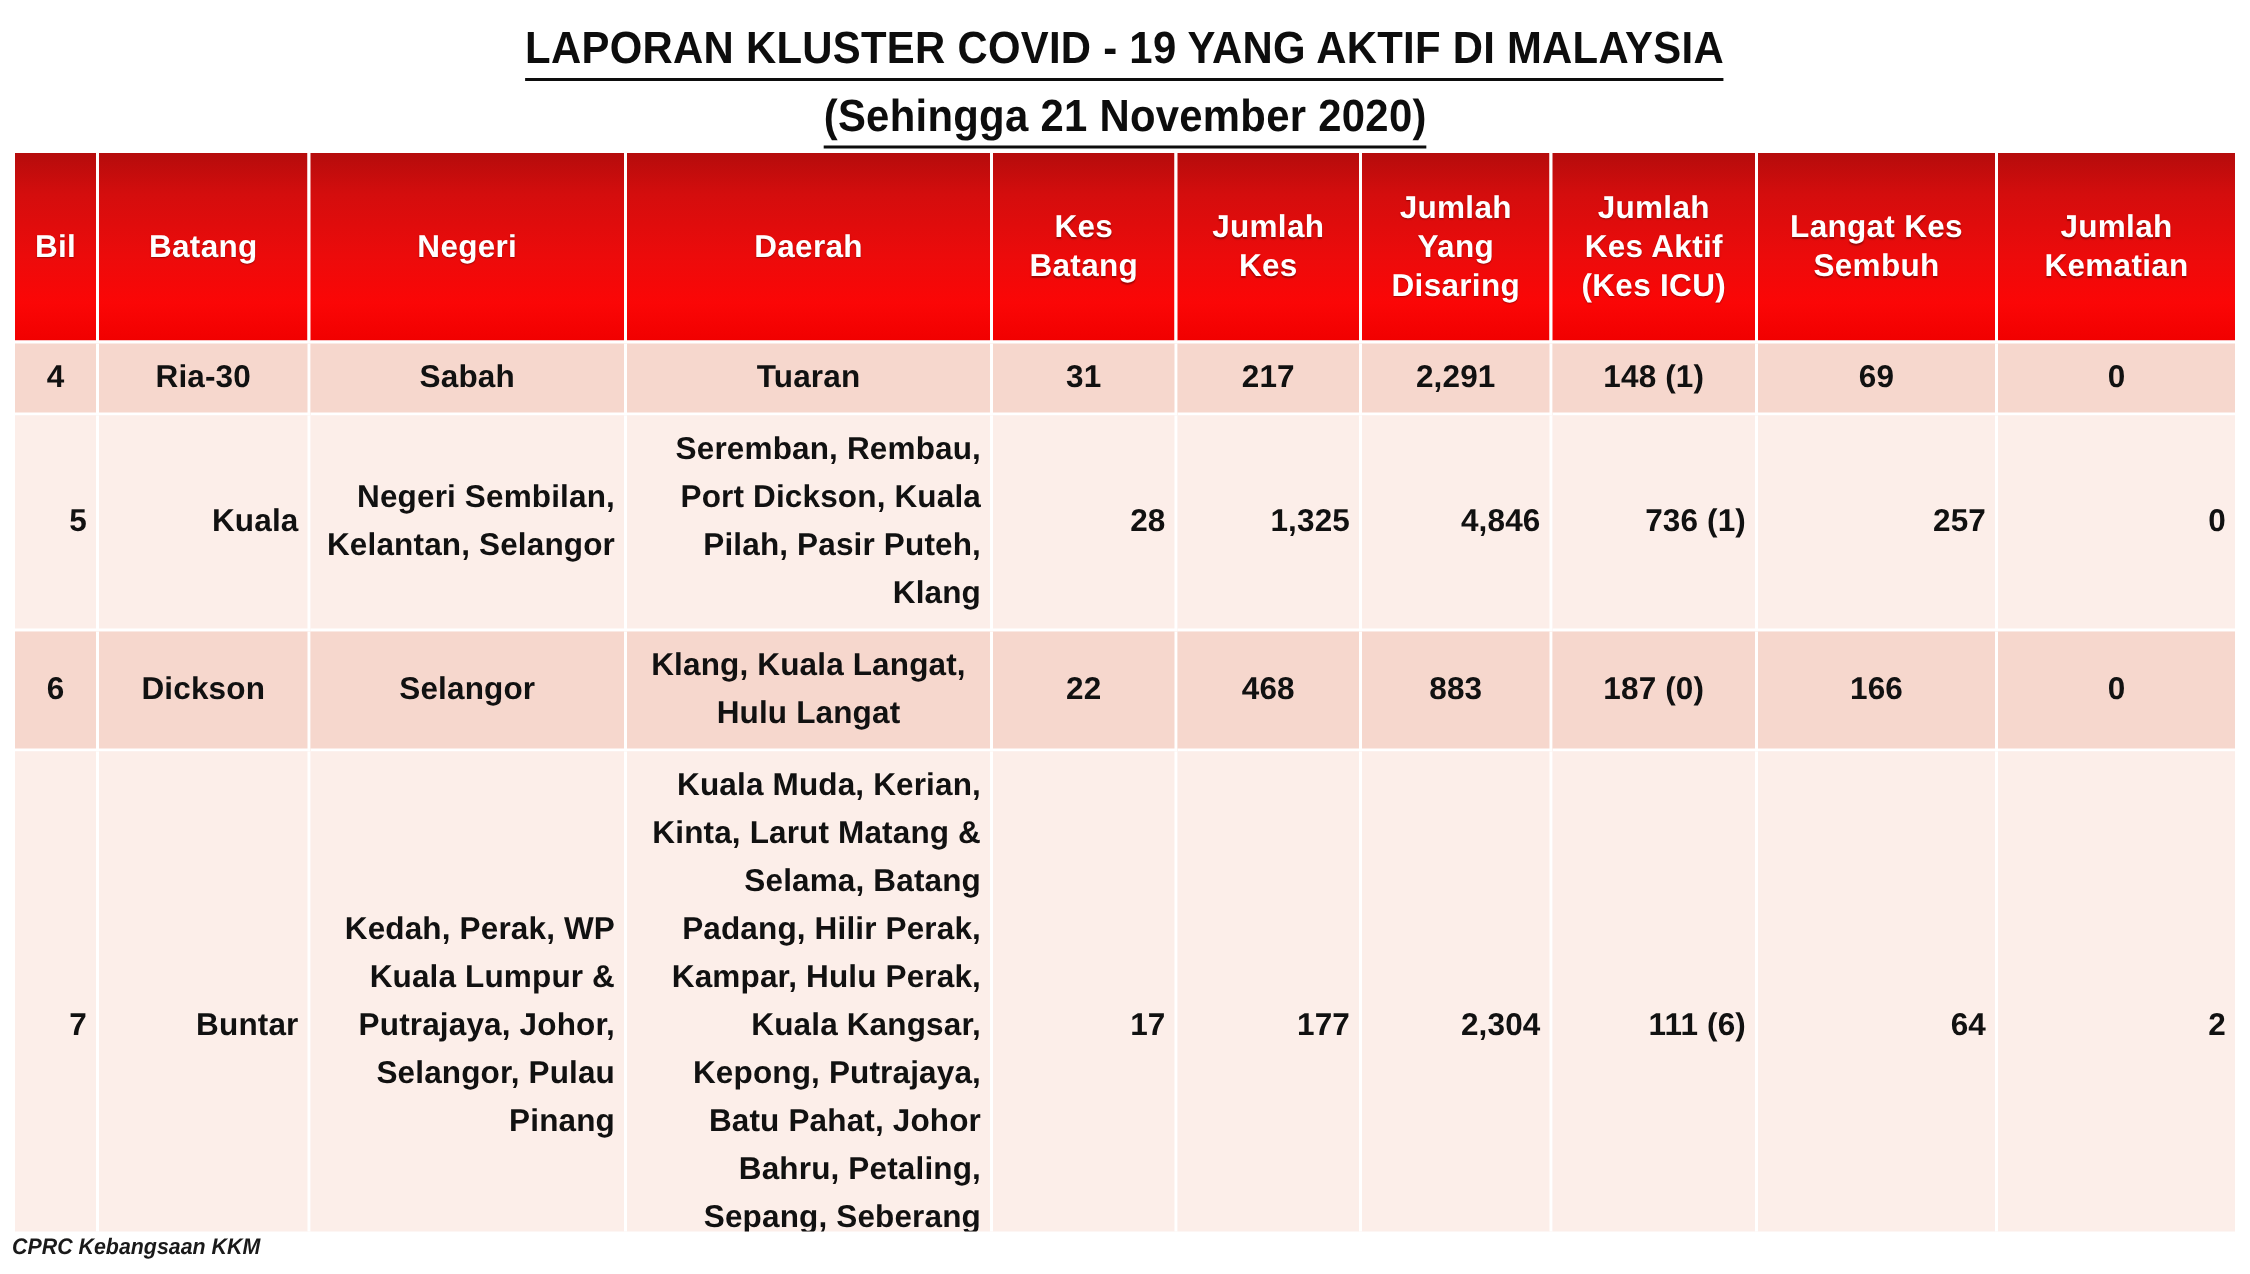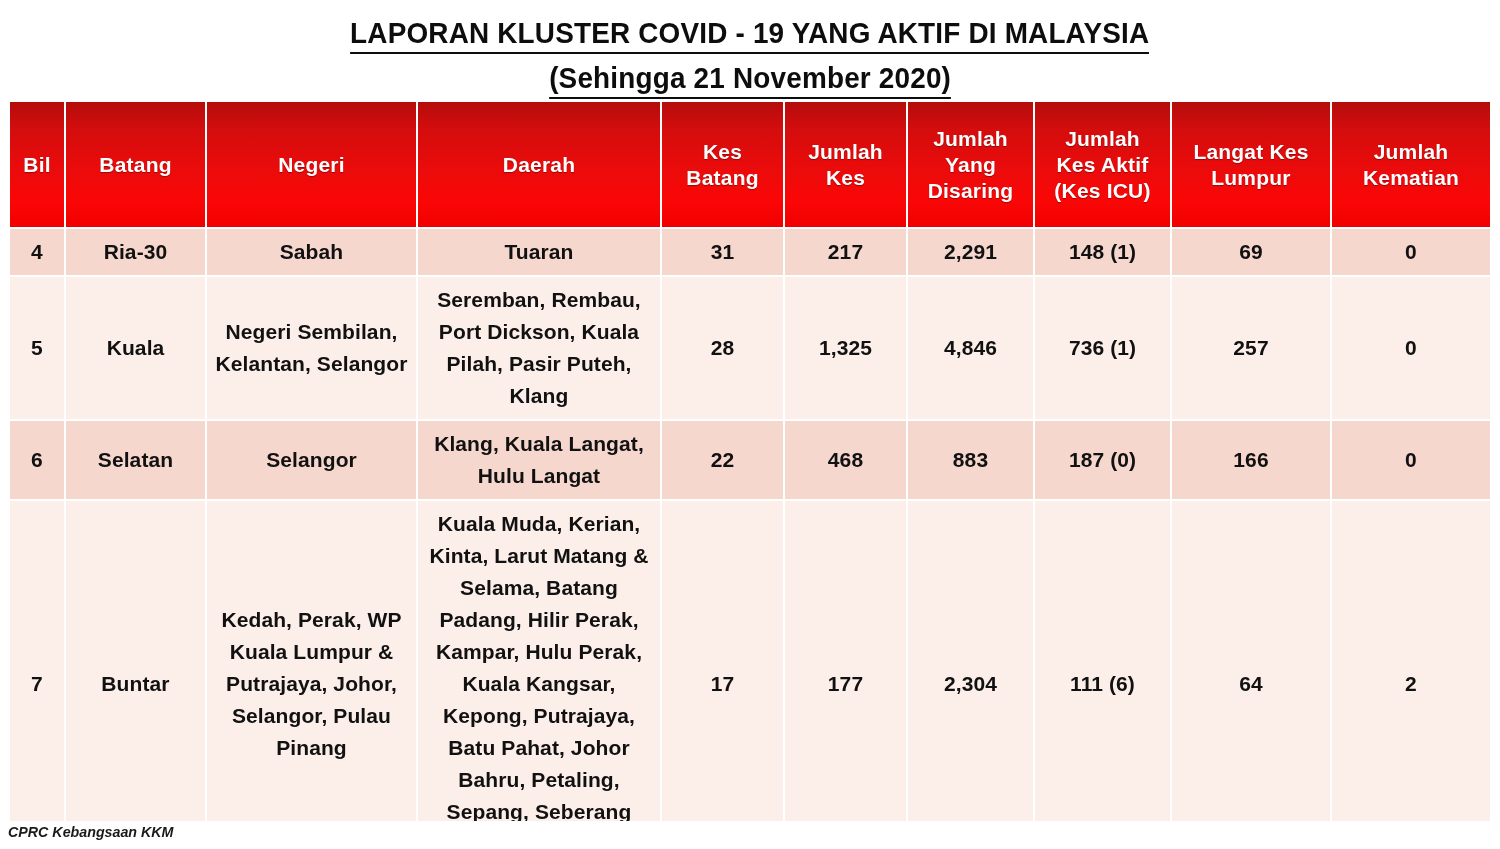--- a/index.html
+++ b/index.html
@@ -98,21 +98,21 @@
     line-height: 32px;
     color: #111111;
     padding: 7px 6px;
     border-right: 2px solid #ffffff;
     border-bottom: 2px solid #ffffff;
     letter-spacing: 0.1px;
   }
   tbody td:last-child { border-right: none; }
 
   tbody tr.shade-dark td  { background: #f6d7cd; }
-  tbody tr.shade-light td { background: #fceee9; }
+  tbody tr.shade-light td { background: #fceee9; text-align: right; }
 
   
   .footer-note {
     position: absolute;
     left: 8px;
     top: 822px;
     font-family: "Liberation Sans", sans-serif;
     font-style: italic;
     font-weight: bold;
     font-size: 15px;
@@ -151,21 +151,21 @@
       <thead>
         <tr>
             <th><span>Bil</span></th>
             <th><span>Batang</span></th>
             <th><span>Negeri</span></th>
             <th><span>Daerah</span></th>
             <th><span>Kes</span><br><span>Batang</span></th>
             <th><span>Jumlah</span><br><span>Kes</span></th>
             <th><span>Jumlah</span><br><span>Yang</span><br><span>Disaring</span></th>
             <th><span>Jumlah</span><br><span>Kes Aktif</span><br><span>(Kes ICU)</span></th>
-            <th><span>Langat Kes</span><br><span>Lumpur</span></th>
+            <th><span>Langat Kes</span><br><span>Sembuh</span></th>
             <th><span>Jumlah</span><br><span>Kematian</span></th>
           </tr>
       </thead>
       <tbody>
           <tr class="shade-dark">
             <td>4</td>
             <td>Ria-30</td>
             <td>Sabah</td>
             <td>Tuaran</td>
             <td>31</td>
@@ -182,21 +182,21 @@
             <td>Seremban, Rembau, Port Dickson, Kuala Pilah, Pasir Puteh, Klang</td>
             <td>28</td>
             <td>1,325</td>
             <td>4,846</td>
             <td>736 (1)</td>
             <td>257</td>
             <td>0</td>
           </tr>
           <tr class="shade-dark">
             <td>6</td>
-            <td>Selatan</td>
+            <td>Dickson</td>
             <td>Selangor</td>
             <td>Klang, Kuala Langat, Hulu Langat</td>
             <td>22</td>
             <td>468</td>
             <td>883</td>
             <td>187 (0)</td>
             <td>166</td>
             <td>0</td>
           </tr>
           <tr class="shade-light">

